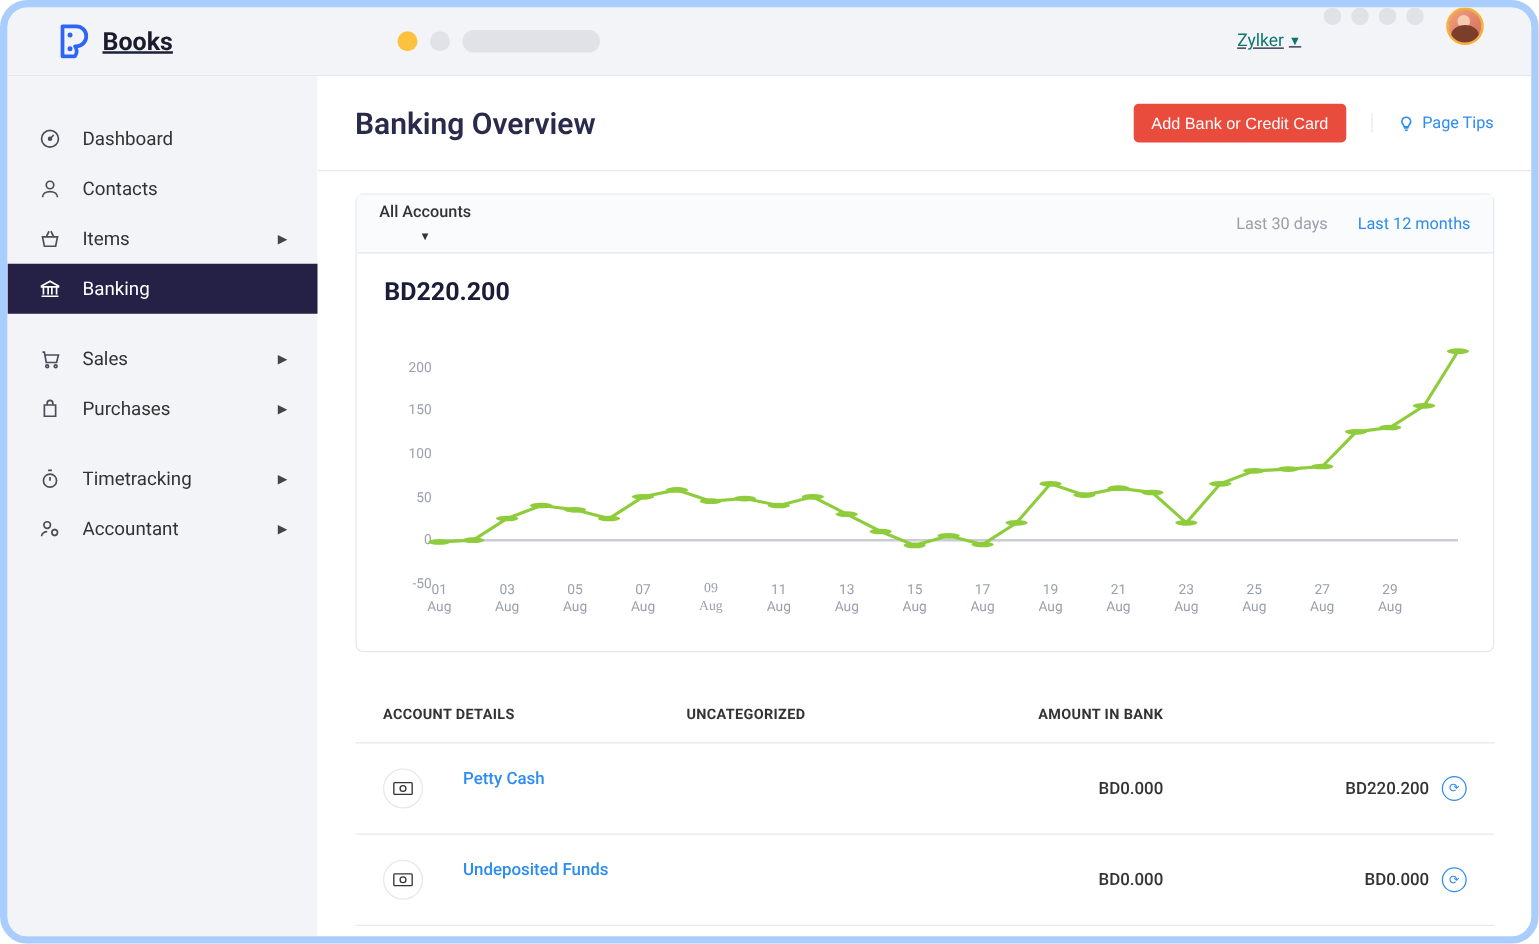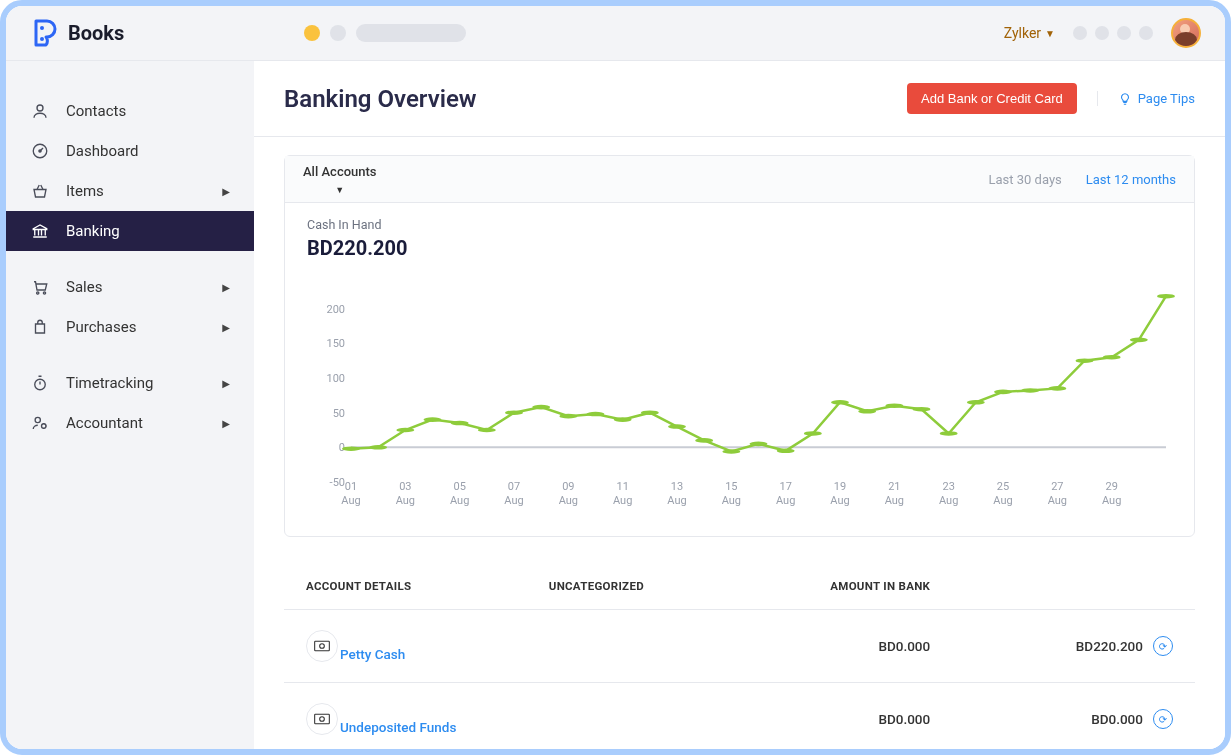--- a/index.html
+++ b/index.html
@@ -11,31 +11,31 @@
     --text-grey:#6c7280;
     --text-muted:#9aa0ac;
     --link-blue:#2d8cf0;
     --red:#e94b3c;
     --line-green:#8ecc3b;
     --divider:#e6e8ed;
   }
   html,body{margin:0;padding:0;background:#fff;font-family:-apple-system,BlinkMacSystemFont,"Segoe UI",Roboto,Helvetica,Arial,sans-serif;color:var(--text-dark);}
   .frame{box-sizing:border-box;width:1231px;height:755px;border:6px solid var(--border-blue);border-radius:22px;overflow:hidden;display:flex;flex-direction:column;background:#fff;}
   
-  .topbar{height:54px;background:var(--page-bg);display:flex;align-items:center;padding:0 24px;border-bottom:1px solid var(--divider);}
+  .topbar{height:54px;background:var(--page-bg);display:flex;padding:0 38px;border-bottom:1px solid var(--divider);text-decoration:underline;}
   .logo{display:flex;align-items:center;gap:10px;margin-right:180px;}
   .logo svg{display:block;}
   .logo-text{font-size:20px;font-weight:700;color:#1a1c2b;}
   .dots-left{display:flex;gap:10px;align-items:center;}
   .dot{width:16px;height:16px;border-radius:50%;}
   .dot-y{background:#fac23e;}
   .dot-g{background:#e0e2e8;}
   .pill{width:110px;height:18px;border-radius:10px;background:#e0e2e8;}
   .spacer{flex:1;}
-  .org{display:flex;align-items:center;gap:4px;font-size:14px;color:#a16207;cursor:pointer;}
+  .org{display:flex;align-items:center;gap:4px;font-size:14px;color:#0f766e;cursor:pointer;}
   .org .caret{font-size:10px;}
   .topright-dots{display:flex;gap:8px;margin:0 18px;}
   .topright-dots .g{width:14px;height:14px;border-radius:50%;background:#e0e2e8;}
   .avatar{width:26px;height:26px;border-radius:50%;background:linear-gradient(135deg,#f2a07e,#d46b5b);border:2px solid #f5b03a;position:relative;overflow:hidden;}
   .avatar::before{content:"";position:absolute;top:4px;left:7px;width:10px;height:10px;border-radius:50%;background:#f8cbb1;}
   .avatar::after{content:"";position:absolute;top:12px;left:2px;right:2px;height:16px;border-radius:50% 50% 0 0;background:#7a3e2b;}
   
   .body{flex:1;display:flex;min-height:0;}
   .sidebar{width:248px;background:var(--page-bg);padding-top:30px;}
   .nav-item{display:flex;align-items:center;height:40px;padding:0 24px;gap:16px;font-size:15px;color:#333;cursor:pointer;position:relative;}
@@ -72,21 +72,21 @@
   .x-axis{position:absolute;left:44px;right:6px;bottom:4px;height:32px;}
   .x-tick{position:absolute;top:2px;font-size:11px;color:var(--text-muted);text-align:center;transform:translateX(-50%);line-height:1.25;}
   
   .table{margin-top:26px;}
   .thead{display:flex;padding:16px 22px;border-bottom:1px solid var(--divider);font-size:11.5px;font-weight:700;color:#333;letter-spacing:.3px;}
   .col-acc{flex:0 0 28%;}
   .col-uncat{flex:0 0 22%;}
   .col-bank{flex:0 0 22%;text-align:right;}
   .col-zb{flex:0 0 28%;text-align:right;padding-right:26px;}
   .trow{display:flex;align-items:center;padding:20px 22px;border-bottom:1px solid var(--divider);font-size:13.5px;}
-  .acc-cell{display:flex;align-items:flex-end;gap:2px;flex:0 0 28%;}
+  .acc-cell{display:flex;align-items:flex-start;gap:32px;flex:0 0 28%;}
   .acc-icon{width:30px;height:30px;border:1px solid var(--divider);border-radius:50%;display:flex;align-items:center;justify-content:center;}
   .acc-link{color:var(--link-blue);font-weight:500;cursor:pointer;}
   .col-uncat-c{flex:0 0 22%;}
   .col-bank-c{flex:0 0 22%;text-align:right;color:#333;font-weight:500;}
   .col-zb-c{flex:0 0 28%;text-align:right;display:flex;align-items:center;justify-content:flex-end;gap:10px;color:#333;font-weight:500;padding-right:4px;}
   .refresh{width:18px;height:18px;border:1.5px solid var(--link-blue);border-radius:50%;display:flex;align-items:center;justify-content:center;color:var(--link-blue);font-size:10px;cursor:pointer;}
 </style>
 </head>
 <body>
 
@@ -119,35 +119,35 @@
     </div>
     <div class="avatar"></div>
   </div>
 
   <div class="body">
 
     <nav class="sidebar" id="sidebar-root">
         <div class="nav-item">
           <span class="icon">
             <svg width="18" height="18" viewBox="0 0 24 24" fill="none" stroke="currentColor" stroke-width="1.8">
-              <circle cx="12" cy="8" r="4"></circle>
-              <path d="M4 21c0-4 4-6 8-6s8 2 8 6"></path>
-            </svg>
-          </span>
-          <span>Contacts</span>
-        </div>
-        <div class="nav-item">
-          <span class="icon">
-            <svg width="18" height="18" viewBox="0 0 24 24" fill="none" stroke="currentColor" stroke-width="1.8">
               <circle cx="12" cy="12" r="9"></circle>
               <path d="M12 12l4-4"></path>
               <circle cx="12" cy="12" r="1.5" fill="currentColor"></circle>
             </svg>
           </span>
           <span>Dashboard</span>
+        </div>
+        <div class="nav-item">
+          <span class="icon">
+            <svg width="18" height="18" viewBox="0 0 24 24" fill="none" stroke="currentColor" stroke-width="1.8">
+              <circle cx="12" cy="8" r="4"></circle>
+              <path d="M4 21c0-4 4-6 8-6s8 2 8 6"></path>
+            </svg>
+          </span>
+          <span>Contacts</span>
         </div>
         <div class="nav-item">
           <span class="icon">
             <svg width="18" height="18" viewBox="0 0 24 24" fill="none" stroke="currentColor" stroke-width="1.8">
               <path d="M4 10h16l-2 10H6z"></path>
               <path d="M8 10l3-6M16 10l-3-6"></path>
             </svg>
           </span>
           <span>Items</span>
           <span class="chev">▶</span>
@@ -226,21 +226,20 @@
             <div class="acc-filter">
               <span>All Accounts</span>
               <span class="caret">▼</span>
             </div>
             <div class="range-tabs">
               <div class="range-tab">Last 30 days</div>
               <div class="range-tab active">Last 12 months</div>
             </div>
           </div>
           <div class="card-body">
-            <div class="cash-label">Cash In Hand</div>
             <div class="cash-value">BD220.200</div>
             <div class="chart-wrap">
               <div class="y-axis" id="y-axis">
                   <div class="y-tick" style="top: 100%;">-50</div>
                   <div class="y-tick" style="top: 83.3333%;">0</div>
                   <div class="y-tick" style="top: 66.6667%;">50</div>
                   <div class="y-tick" style="top: 50%;">100</div>
                   <div class="y-tick" style="top: 33.3333%;">150</div>
                   <div class="y-tick" style="top: 16.6667%;">200</div>
                 </div>
@@ -277,21 +276,21 @@
                     <circle cx="900" cy="416.66666666666663" r="11" fill="#8ecc3b"></circle>
                     <circle cx="933.3333333333334" cy="400" r="11" fill="#8ecc3b"></circle>
                     <circle cx="966.6666666666666" cy="316.66666666666663" r="11" fill="#8ecc3b"></circle>
                     <circle cx="1000" cy="106.66666666666669" r="11" fill="#8ecc3b"></circle>
                   </svg></div>
               <div class="x-axis" id="x-axis">
                   <div class="x-tick" style="left: 0%;">01<br>Aug</div>
                   <div class="x-tick" style="left: 6.66667%;">03<br>Aug</div>
                   <div class="x-tick" style="left: 13.3333%;">05<br>Aug</div>
                   <div class="x-tick" style="left: 20%;">07<br>Aug</div>
-                  <div class="x-tick" style="left: 26.6667%;">09<br>Aug</div>
+                  <div class="x-tick" style="left: 26.6667%; font-family: Liberation Serif, serif;">09<br>Aug</div>
                   <div class="x-tick" style="left: 33.3333%;">11<br>Aug</div>
                   <div class="x-tick" style="left: 40%;">13<br>Aug</div>
                   <div class="x-tick" style="left: 46.6667%;">15<br>Aug</div>
                   <div class="x-tick" style="left: 53.3333%;">17<br>Aug</div>
                   <div class="x-tick" style="left: 60%;">19<br>Aug</div>
                   <div class="x-tick" style="left: 66.6667%;">21<br>Aug</div>
                   <div class="x-tick" style="left: 73.3333%;">23<br>Aug</div>
                   <div class="x-tick" style="left: 80%;">25<br>Aug</div>
                   <div class="x-tick" style="left: 86.6667%;">27<br>Aug</div>
                   <div class="x-tick" style="left: 93.3333%;">29<br>Aug</div>

